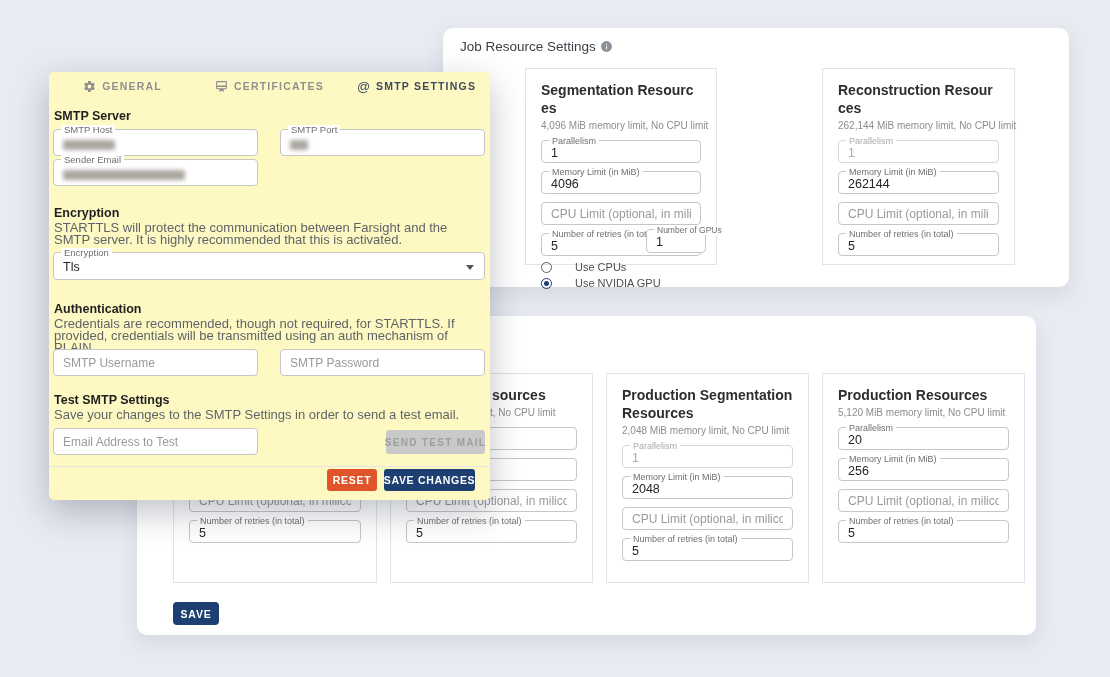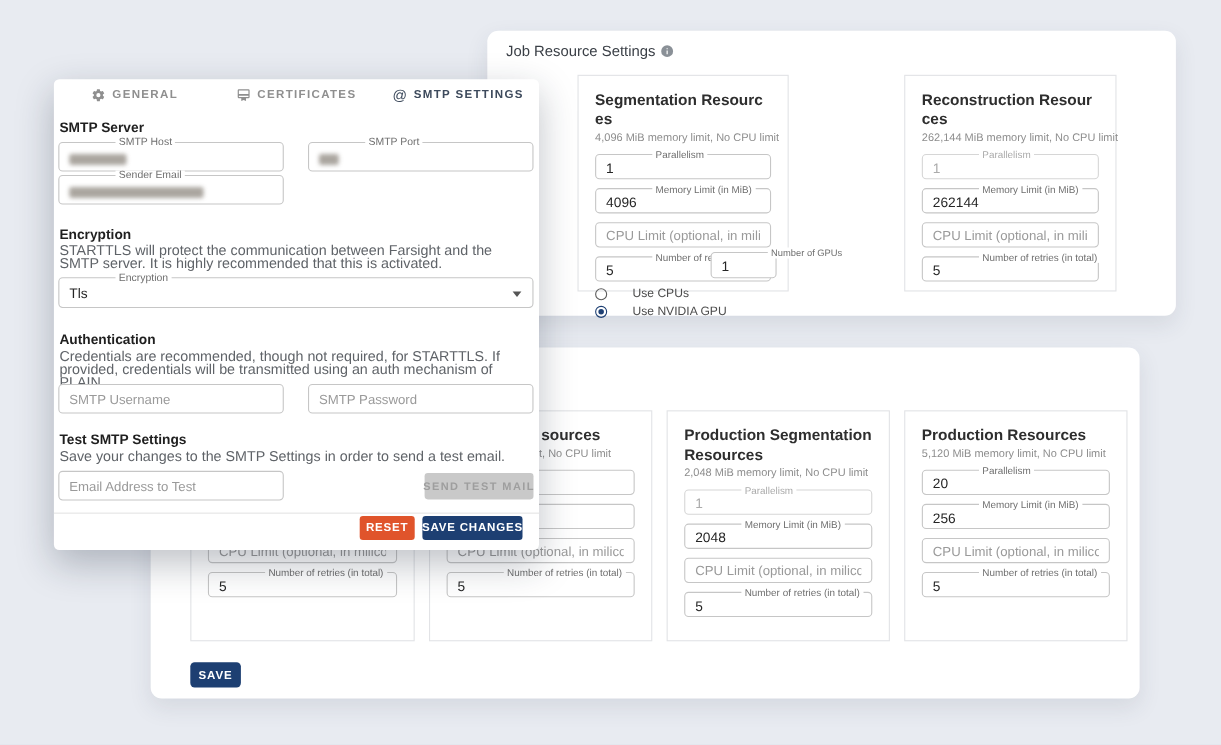--- a/index.html
+++ b/index.html
@@ -33,21 +33,21 @@
   .panel-sub   { font-size:10px; color:#8d8d8d; line-height:13px; min-height:13px;
                  margin-top:2px; white-space:nowrap; }
   .frag-title { padding-left:86px; }
   .frag-sub   { padding-left:84px; }
 
   
   .fld { position:relative; height:23px; margin-top:8px; border:1px solid #c6c6c6;
          border-radius:4px; background:#fff; display:flex; align-items:center;
          padding:0 9px; cursor:text; }
   .fld-label { position:absolute; top:-5px; left:7px; padding:0 3px; background:#fff;
-               font-size:9px; line-height:10px; color:#6f6f6f; white-space:nowrap;margin-left:44px; }
+               font-size:9px; line-height:10px; color:#6f6f6f; white-space:nowrap; }
   .fld-value { font-size:12.5px; color:#252525; margin-top:2px; white-space:nowrap;
                overflow:hidden; }
   .fld.ph .fld-value { color:#9a9a9a; font-size:12px; margin-top:0; }
   .fld.disabled { border-color:#d6d6d6; }
   .fld.disabled .fld-label, .fld.disabled .fld-value { color:#ababab; }
 
   
   .radio-group { margin-top:5px; }
   .radio-row { display:flex; align-items:flex-end; gap:23px; height:12px; margin-top:4px;
                font-size:11px; color:#4d4d4d; cursor:pointer; }
@@ -55,21 +55,21 @@
            position:relative; flex:none; }
   .radio.sel { border-color:#1d3f72; }
   .radio.sel::after { content:""; position:absolute; left:1.5px; top:1.5px;
                       width:5px; height:5px; border-radius:50%; background:#1d3f72; }
   .gpu-fld { position:absolute; right:10px; bottom:11px; width:60px; height:24px;
              margin-top:0; }
   .gpu-fld .fld-label { font-size:8.5px; }
 
   
   #modal { position:absolute; left:49px; top:72px; width:441px; height:428px;
-           background:#ffffff; border-radius:5px; z-index:10;
+           background:#fef9c3; border-radius:5px; z-index:10;
            box-shadow:0 12px 34px rgba(25,35,55,.28); }
   .tabs { position:absolute; left:0; top:4px; width:100%; height:20px; display:flex; }
   .tab { flex:1; display:flex; align-items:center; justify-content:center; gap:6px;
          font-size:10.5px; font-weight:bold; letter-spacing:1.2px; color:#8f8f8f;
          cursor:pointer; }
   .tab svg { width:13px; height:13px; fill:#8f8f8f; flex:none; }
   .tab .at { font-size:13px; font-weight:normal; letter-spacing:0; }
   .tab.active { color:#3d4a5c; }
   .tab.active .at { color:#3d4a5c; }
 

